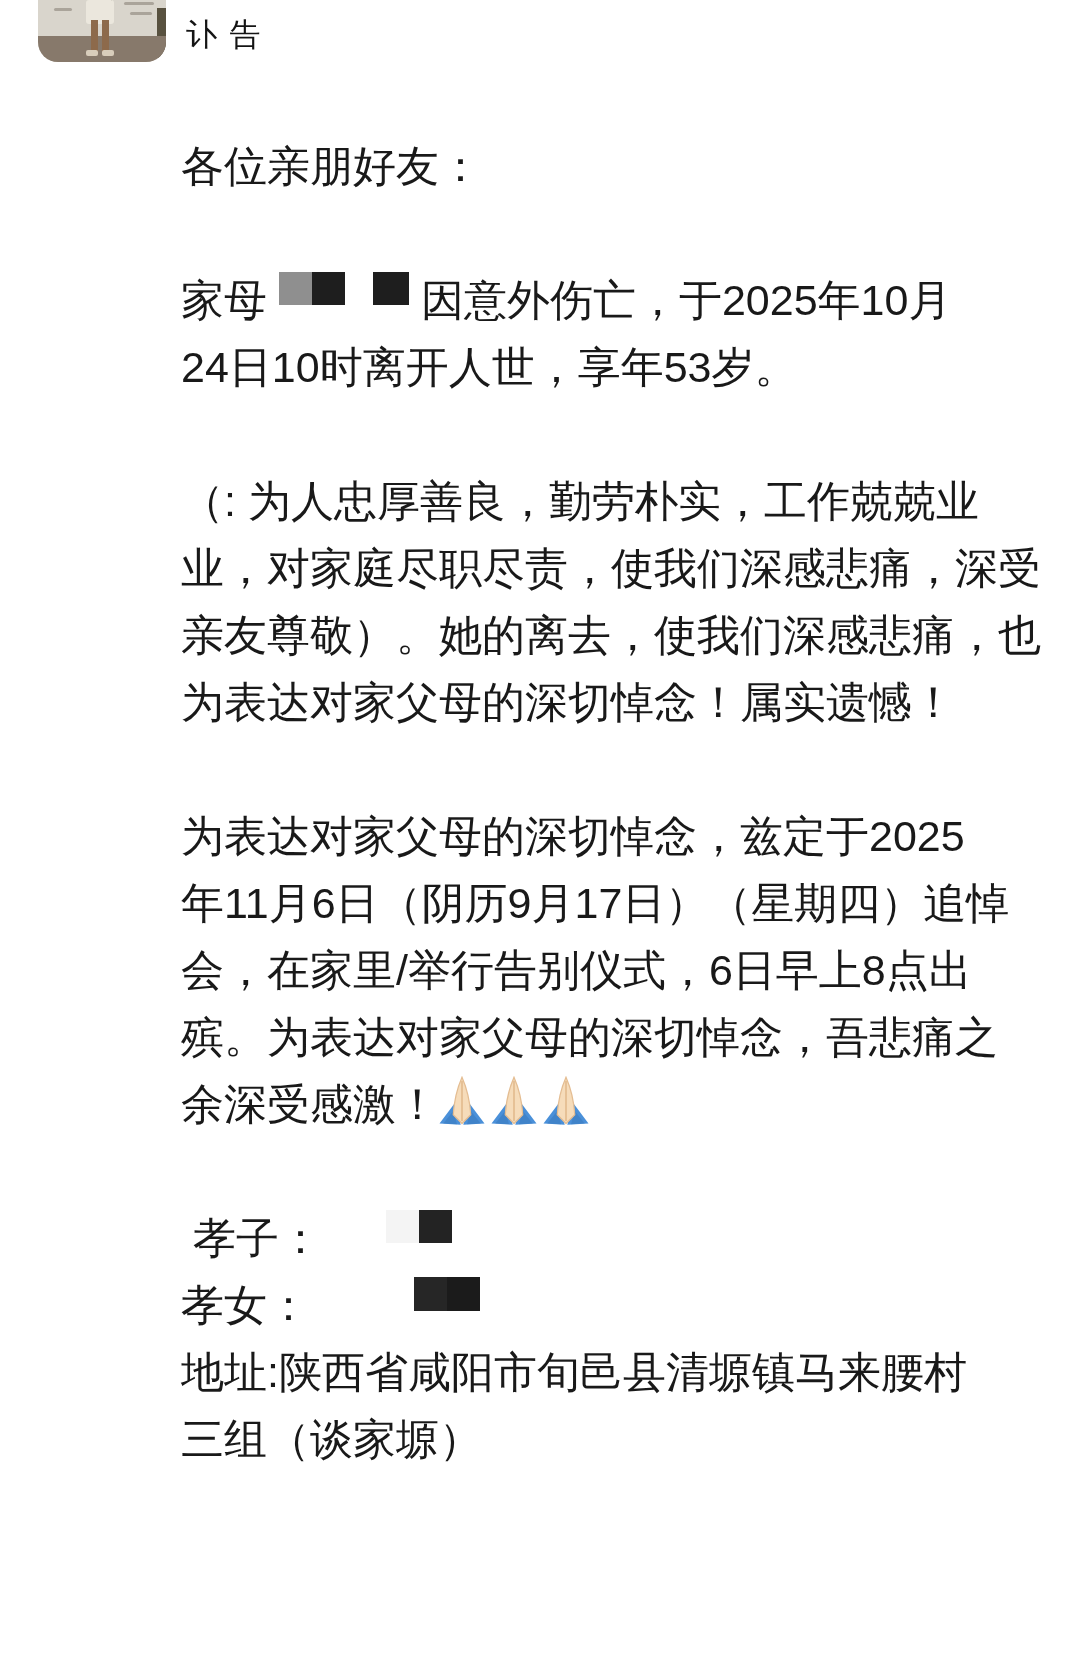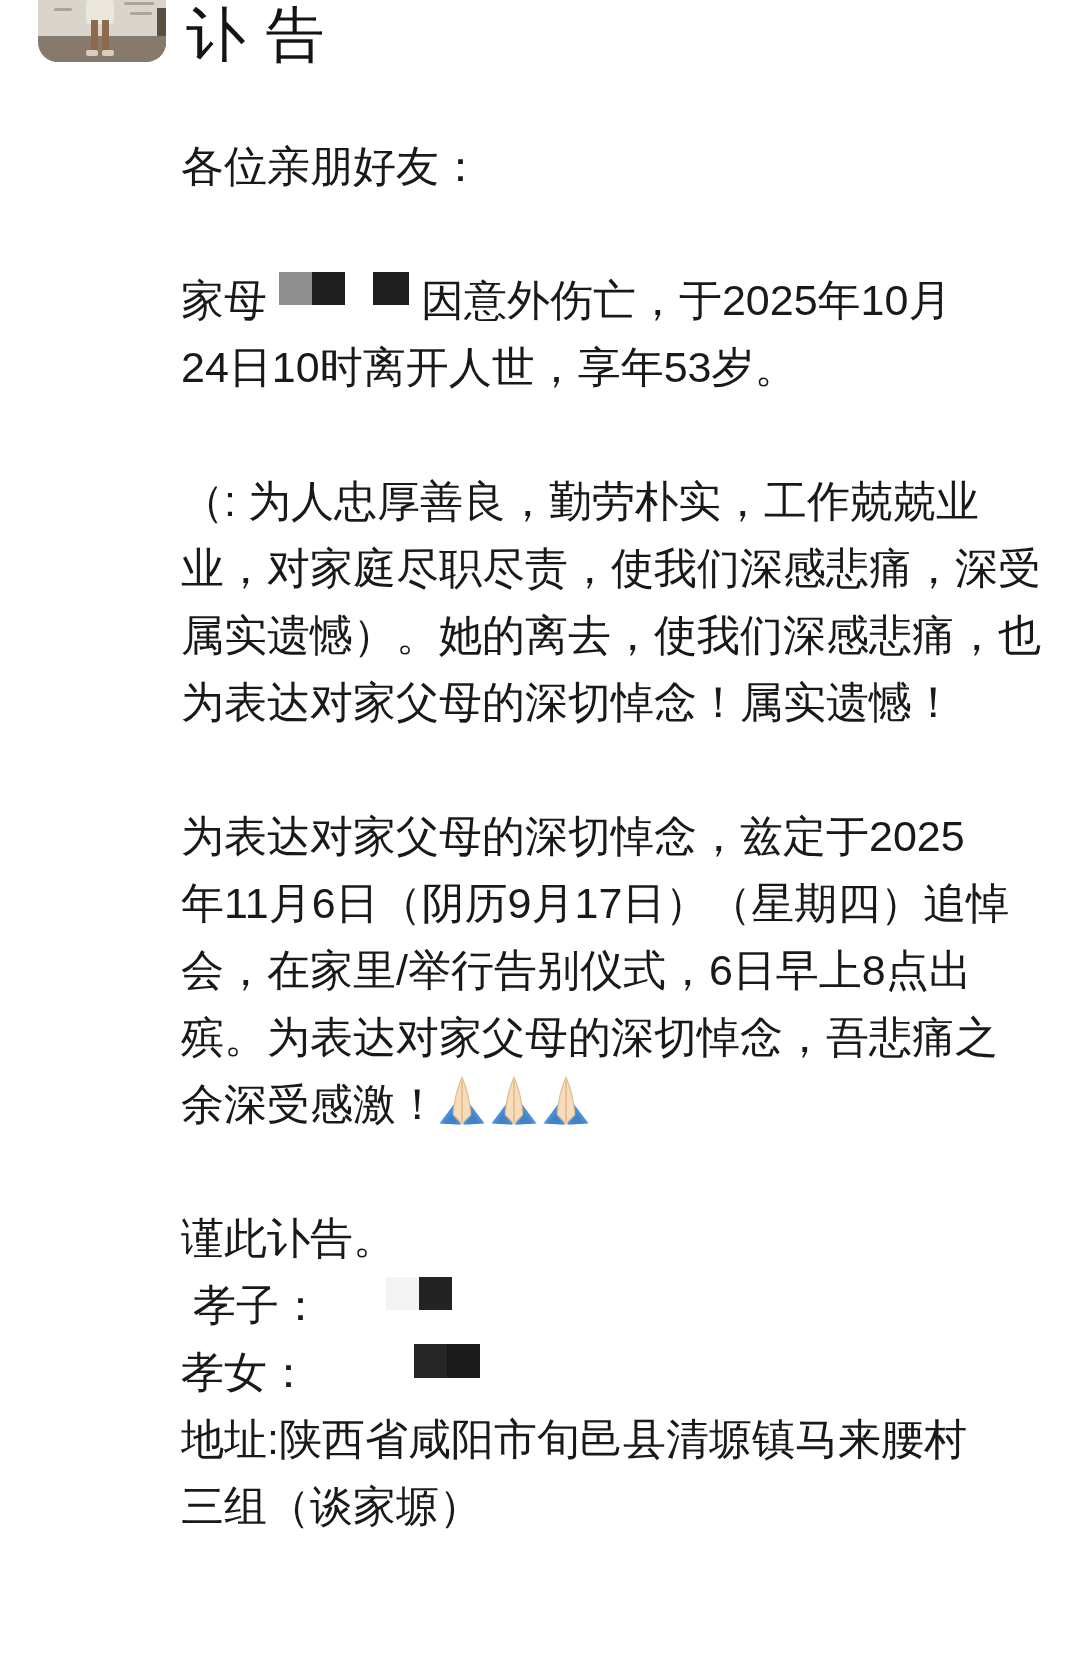--- a/index.html
+++ b/index.html
@@ -22,21 +22,21 @@
   .avatar .ground{position:absolute;left:0;right:0;bottom:0;height:26px;background:#87796b;}
   .avatar .scribble{position:absolute;background:#aaa49a;border-radius:2px;}
   .avatar .dark-edge{position:absolute;right:0;top:72px;width:9px;height:50px;background:#58513f;}
   .avatar .head{position:absolute;left:58px;top:56px;width:16px;height:16px;background:#453d33;border-radius:4px;}
   .avatar .shirt{position:absolute;left:48px;top:64px;width:28px;height:24px;background:#ebe7dd;border-radius:3px;}
   .avatar .leg{position:absolute;width:7px;height:32px;background:#8d6a4b;}
   .avatar .shoe{position:absolute;width:12px;height:6px;background:#d8cdbb;border-radius:2px;}
 
   .page-title{
     position:absolute;left:186px;top:10px;
-    font-size:59px;line-height:50px;color:#141414;
+    font-size:31px;line-height:50px;color:#141414;
     letter-spacing:2px;white-space:pre;
   }
 
   
   .message{
     position:absolute;left:181px;top:138px;width:880px;
   }
   .line{
     height:67px;
     display:flex;align-items:flex-start;
@@ -68,21 +68,21 @@
 <div class="page-title">讣 告</div>
 
 <div class="message">
     <div class="line"><span>各位亲朋好友：</span></div>
     <div class="line">&nbsp;</div>
     <div class="line"><span>家母 </span><span class="redact" style="height: 33px;"><span class="redact-part" style="background: rgb(143, 143, 143); width: 33px;"></span><span class="redact-part" style="background: rgb(30, 30, 30); width: 33px;"></span></span><span class="seg-gap" style="width: 28px;"></span><span class="redact" style="height: 33px;"><span class="redact-part" style="background: rgb(30, 30, 30); width: 36px;"></span></span><span> 因意外伤亡，于2025年10月</span></div>
     <div class="line"><span>24日10时离开人世，享年53岁。</span></div>
     <div class="line">&nbsp;</div>
     <div class="line"><span>（: 为人忠厚善良，勤劳朴实，工作兢兢业</span></div>
     <div class="line"><span>业，对家庭尽职尽责，使我们深感悲痛，深受</span></div>
-    <div class="line"><span>属实遗憾）。她的离去，使我们深感悲痛，也</span></div>
+    <div class="line"><span>亲友尊敬）。她的离去，使我们深感悲痛，也</span></div>
     <div class="line"><span>为表达对家父母的深切悼念！属实遗憾！</span></div>
     <div class="line">&nbsp;</div>
     <div class="line"><span>为表达对家父母的深切悼念，兹定于2025</span></div>
     <div class="line"><span>年11月6日（阴历9月17日）（星期四）追悼</span></div>
     <div class="line"><span>会，在家里/举行告别仪式，6日早上8点出</span></div>
     <div class="line"><span>殡。为表达对家父母的深切悼念，吾悲痛之</span></div>
     <div class="line"><span>余深受感激！</span><span class="pray"><svg width="46" height="50" viewBox="0 0 36 40">
           <polygon points="0,38 12,22 17,39" fill="#4a90d9"></polygon>
           <polygon points="3,38 11,28 14,38.5" fill="#3674b5" opacity="0.45"></polygon>
           <polygon points="36,38 24,22 19,39" fill="#4a90d9"></polygon>
@@ -98,18 +98,17 @@
           <line x1="18" y1="4" x2="18" y2="36" stroke="#e4bd92" stroke-width="1.4"></line>
         </svg></span><span class="pray"><svg width="46" height="50" viewBox="0 0 36 40">
           <polygon points="0,38 12,22 17,39" fill="#4a90d9"></polygon>
           <polygon points="3,38 11,28 14,38.5" fill="#3674b5" opacity="0.45"></polygon>
           <polygon points="36,38 24,22 19,39" fill="#4a90d9"></polygon>
           <polygon points="33,38 25,28 22,38.5" fill="#3674b5" opacity="0.45"></polygon>
           <path d="M18 1 C14.5 9 11.6 21 11 31 L18 38 L25 31 C24.4 21 21.5 9 18 1 Z" fill="#f6dcba" stroke="#e4bd92" stroke-width="1"></path>
           <line x1="18" y1="4" x2="18" y2="36" stroke="#e4bd92" stroke-width="1.4"></line>
         </svg></span></div>
     <div class="line">&nbsp;</div>
-    <div class="line"><span>谨此讣告。</span></div>
     <div class="line"><span> 孝子： </span><span class="seg-gap" style="width: 52px;"></span><span class="redact" style="height: 33px;"><span class="redact-part" style="background: rgb(244, 244, 244); width: 33px;"></span><span class="redact-part" style="background: rgb(35, 35, 35); width: 33px;"></span></span></div>
     <div class="line"><span>孝女： </span><span class="seg-gap" style="width: 92px;"></span><span class="redact" style="height: 34px;"><span class="redact-part" style="background: rgb(38, 38, 38); width: 33px;"></span><span class="redact-part" style="background: rgb(27, 27, 27); width: 33px;"></span></span></div>
     <div class="line"><span>地址:陕西省咸阳市旬邑县清塬镇马来腰村</span></div>
     <div class="line"><span>三组（谈家塬）</span></div>
   </div>
 
 </body></html>

